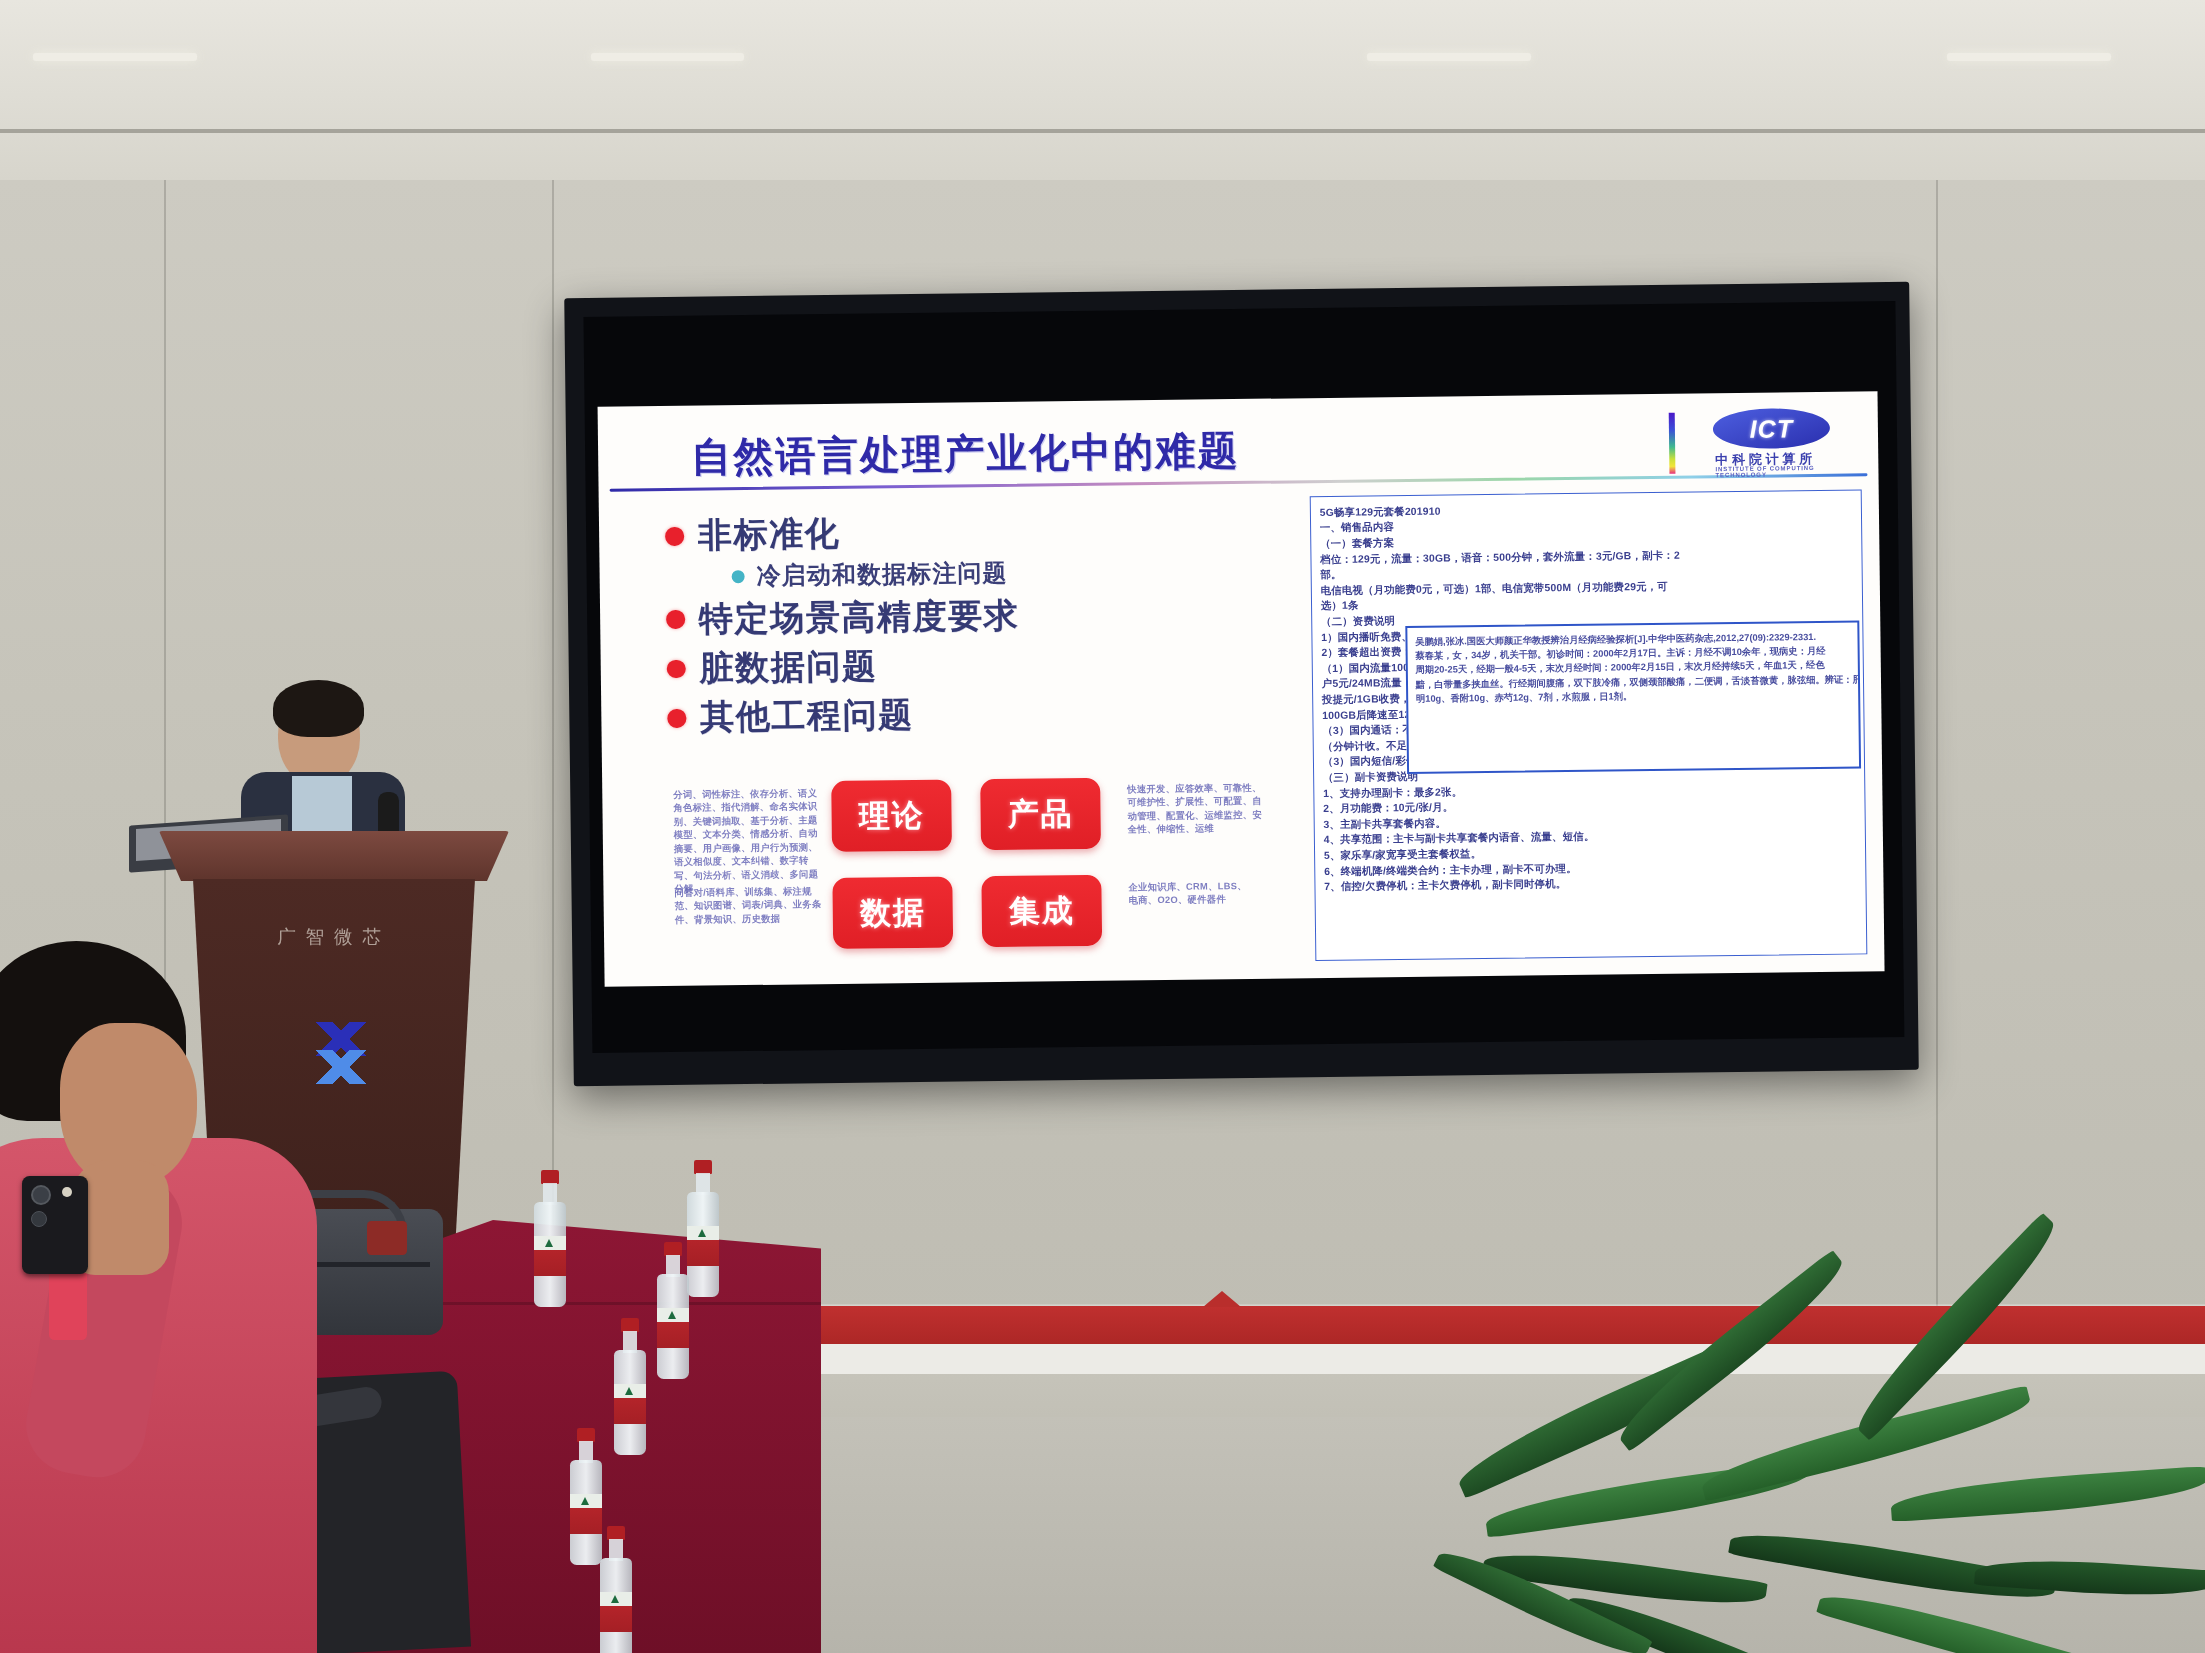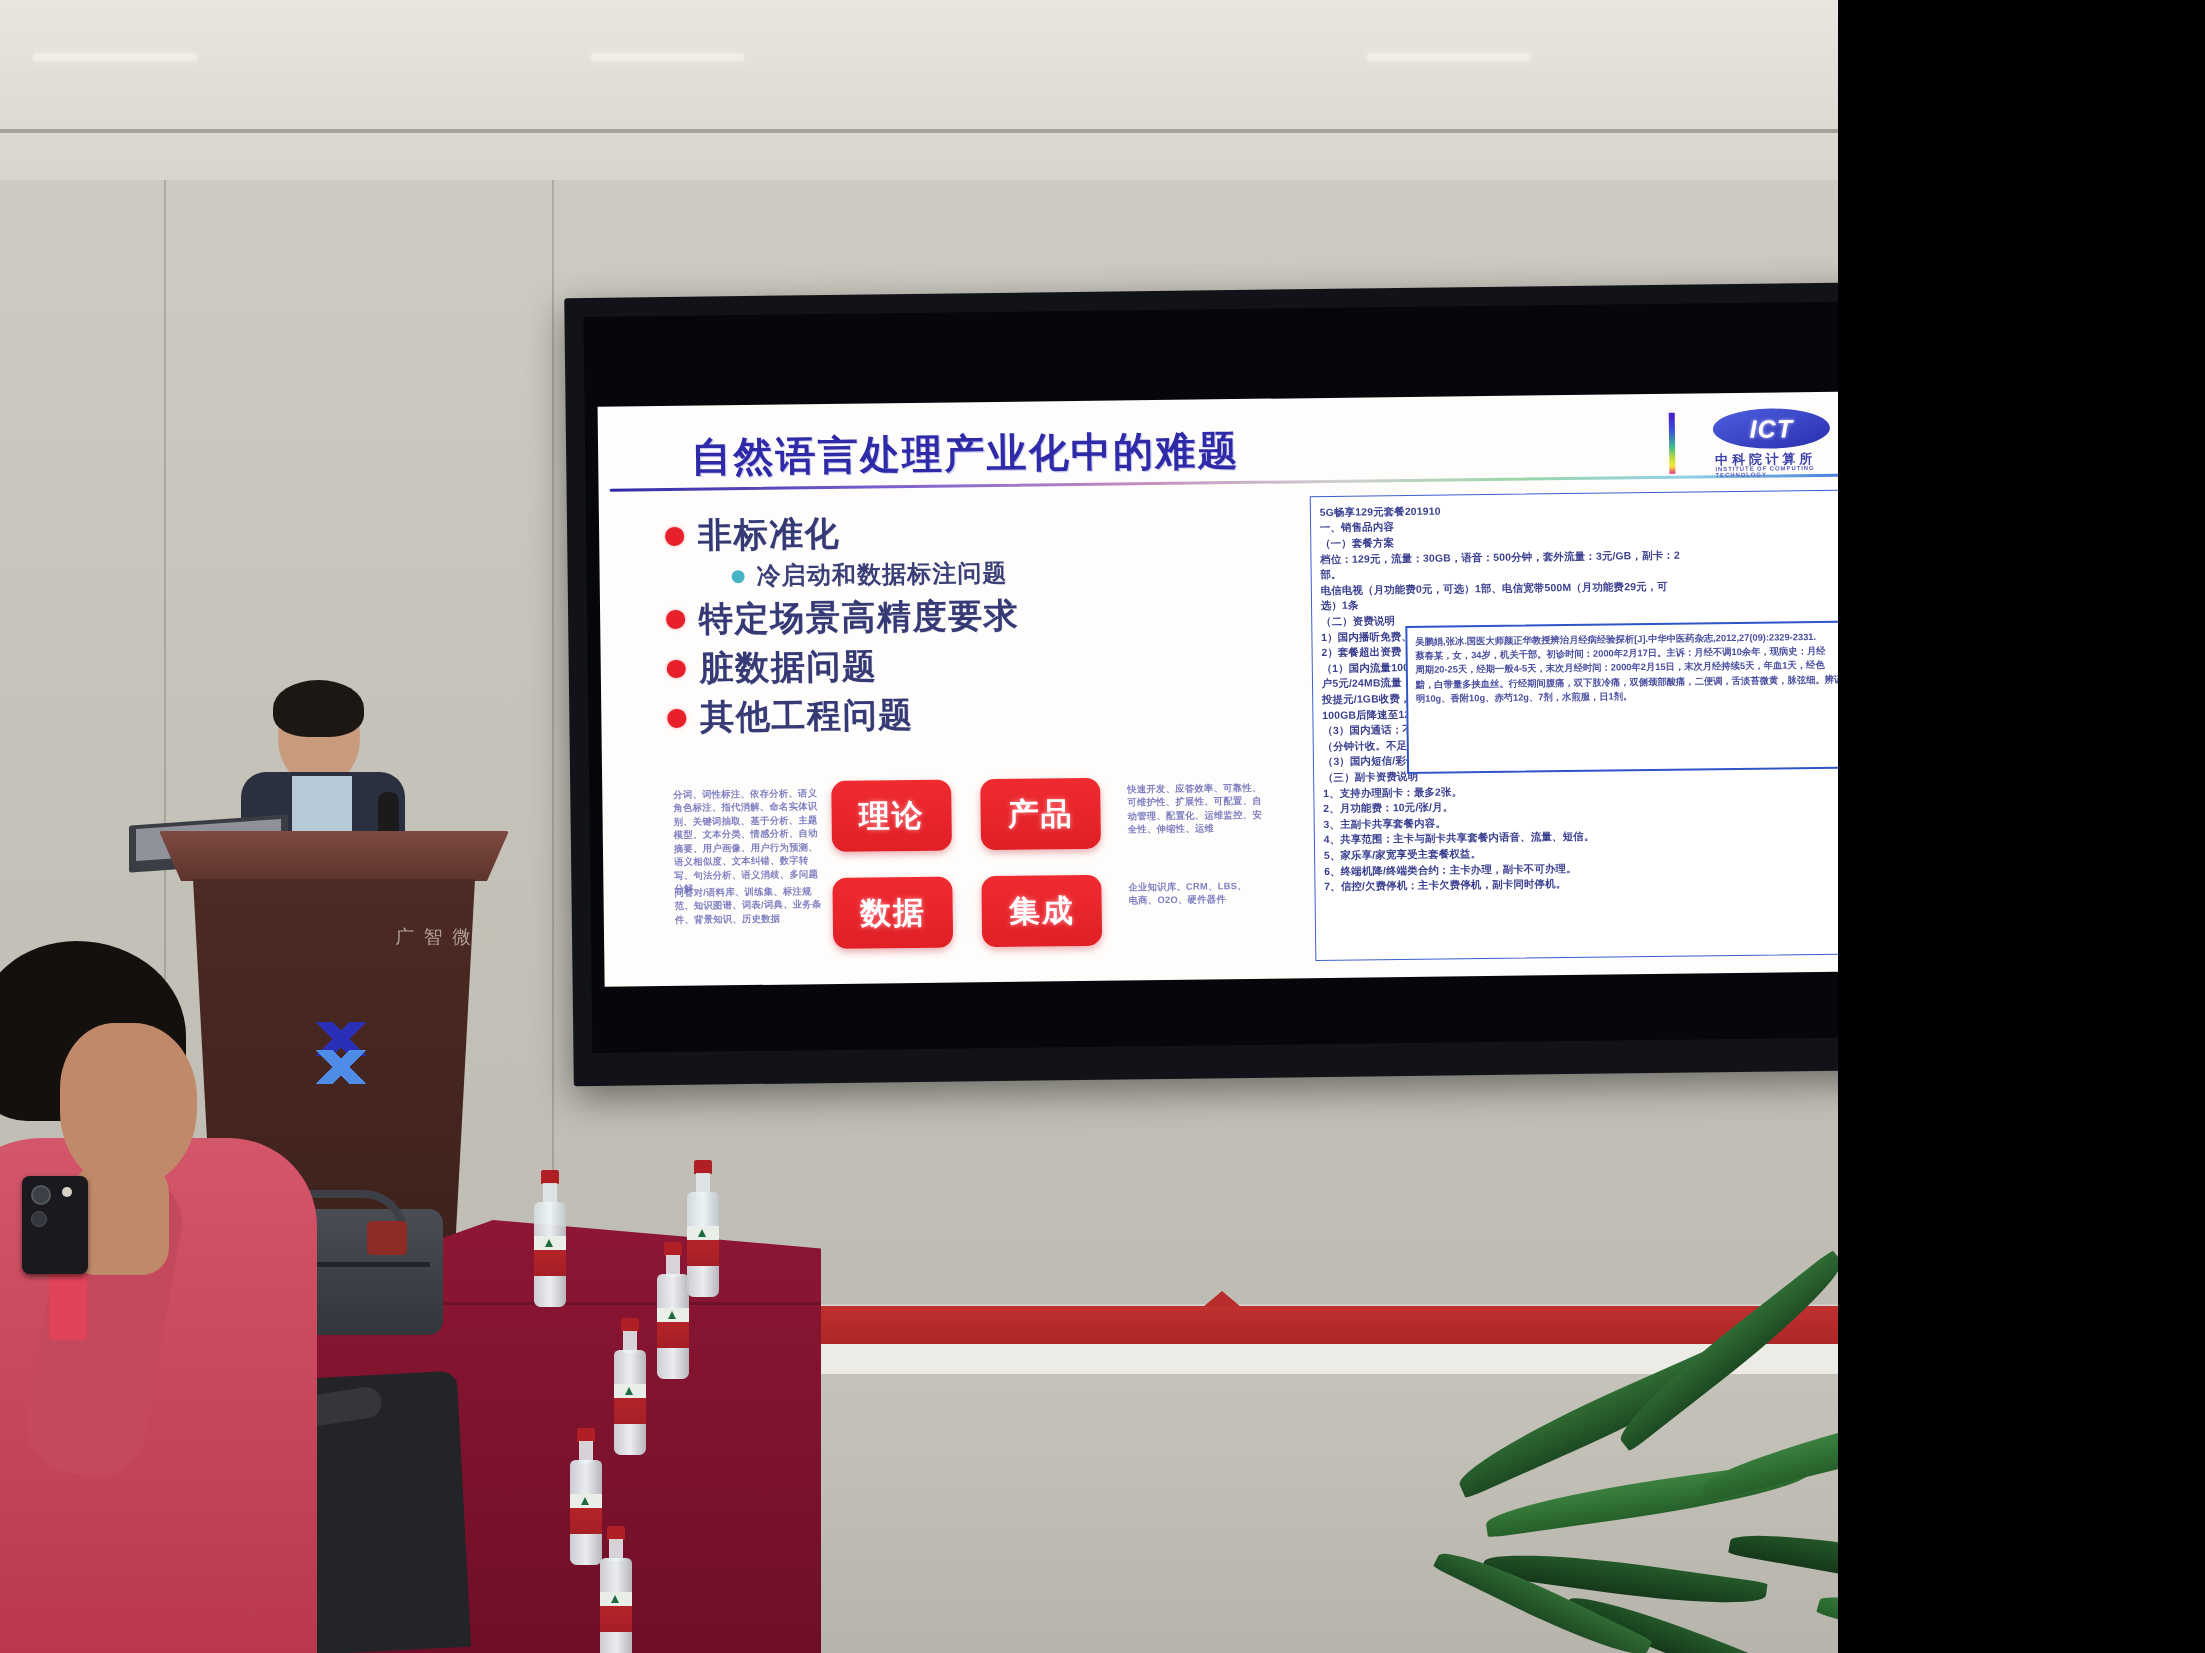--- a/index.html
+++ b/index.html
@@ -1,19 +1,19 @@
 <!DOCTYPE html>
 <html style="font-size:8.8px"><head>
 <meta charset="utf-8">
 <style>
   html,body{margin:0;padding:0;background:#000;}
   body{font-family:"Liberation Sans","DejaVu Sans",sans-serif;}
 
   
-  #scene{position:relative;width:1838px;height:1654px;overflow:hidden;
+  #scene{position:relative;width:2205px;height:1654px;overflow:hidden;
          background:#404040;}
 
   
   .wall-top{position:absolute;left:0;top:0;width:2205px;height:180px;
             background:linear-gradient(#e8e6df,#d7d5cc);}
   .wall-top-line{position:absolute;left:0;top:129px;width:2205px;height:3.8px;
             background:rgba(120,118,110,.55);}
   .wall-main{position:absolute;left:0;top:180px;width:2205px;height:1149px;
             background:linear-gradient(180deg,#cdcbc2 0%,#c6c4ba 45%,#bfbdb3 100%);}
   .wall-seam{position:absolute;top:180px;width:1.6px;height:1149px;
@@ -106,21 +106,21 @@
 
   
   #podium{position:absolute;left:159px;top:831px;width:350px;height:514px;}
   .pod-top{position:absolute;left:0;top:0;width:350px;height:50px;
         background:linear-gradient(180deg,#7d4a40,#5e342c);
         clip-path:polygon(0 0,350px 0,328px 50px,22px 50px);
         border-radius:3.3px 3.3px 0 0;}
   .pod-body{position:absolute;left:34px;top:48px;width:282px;height:465px;
         background:linear-gradient(180deg,#4d2a24,#3b1f1a);
         clip-path:polygon(0 0,282px 0,257px 465px,25px 465px);}
-  .pod-label{position:absolute;left:0;top:93px;width:350px;text-align:right;
+  .pod-label{position:absolute;left:0;top:93px;width:350px;text-align:center;
         color:#c9bdb4;font-size:18.6px;letter-spacing:9.8px;opacity:.8;}
   .pod-logo{position:absolute;left:142px;top:191px;width:71px;height:66px;}
   .pod-logo .w1,.pod-logo .w2{position:absolute;left:0;width:71px;height:34px;}
   .pod-logo .w1{top:0;background:
       linear-gradient(135deg,transparent 46%,#2a2fb8 46%,#2a2fb8 62%,transparent 62%),
       linear-gradient(45deg,transparent 46%,#2a2fb8 46%,#2a2fb8 62%,transparent 62%);}
   .pod-logo .w2{top:28.4px;background:
       linear-gradient(135deg,transparent 46%,#4f8ce8 46%,#4f8ce8 62%,transparent 62%),
       linear-gradient(45deg,transparent 46%,#4f8ce8 46%,#4f8ce8 62%,transparent 62%);}
 

